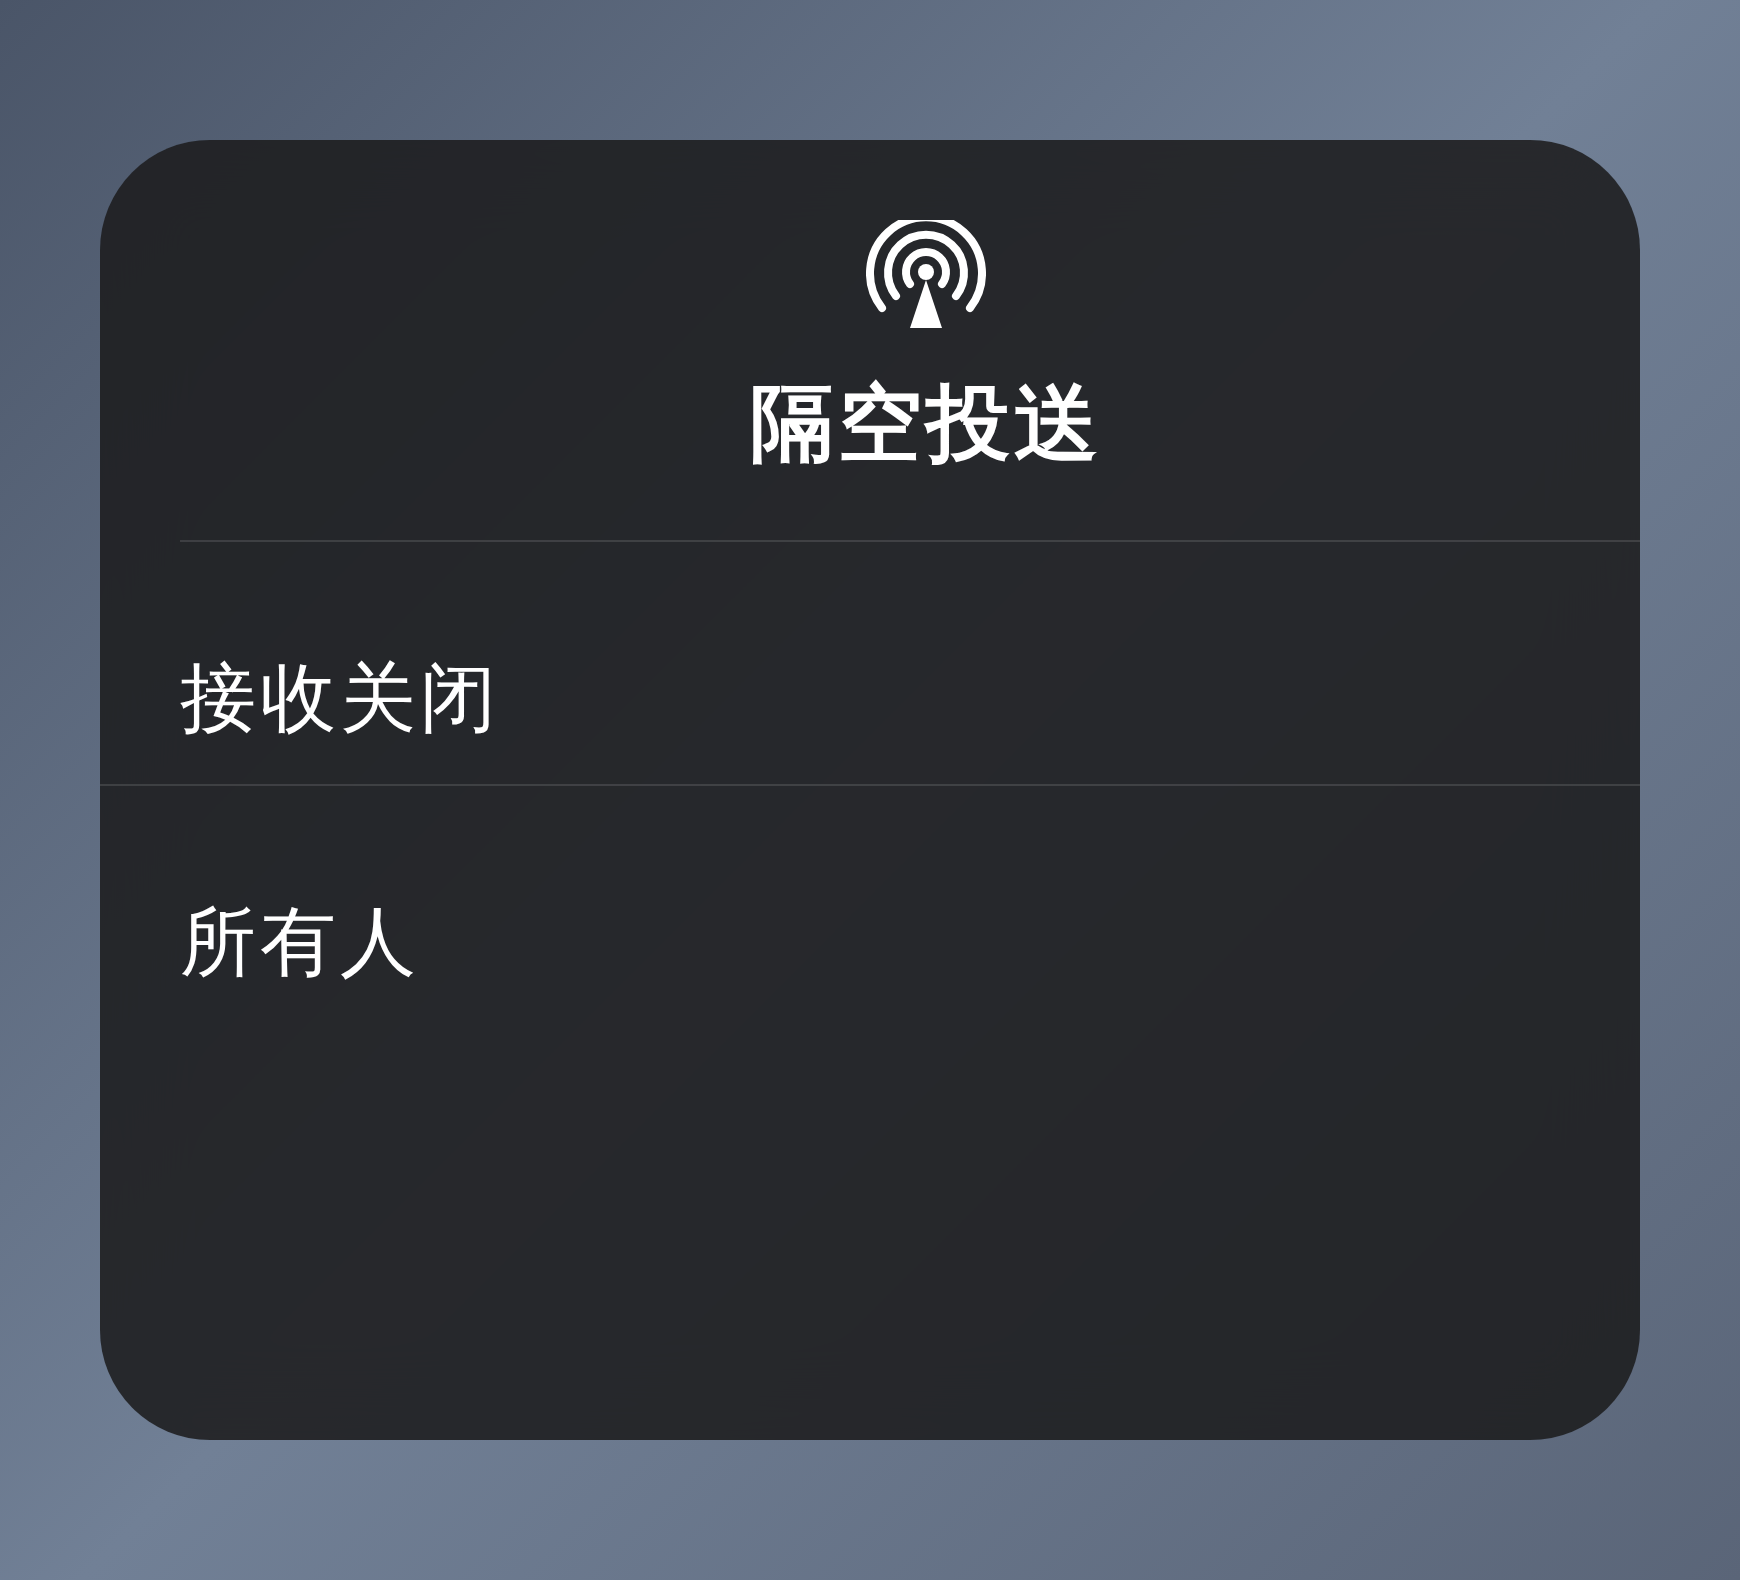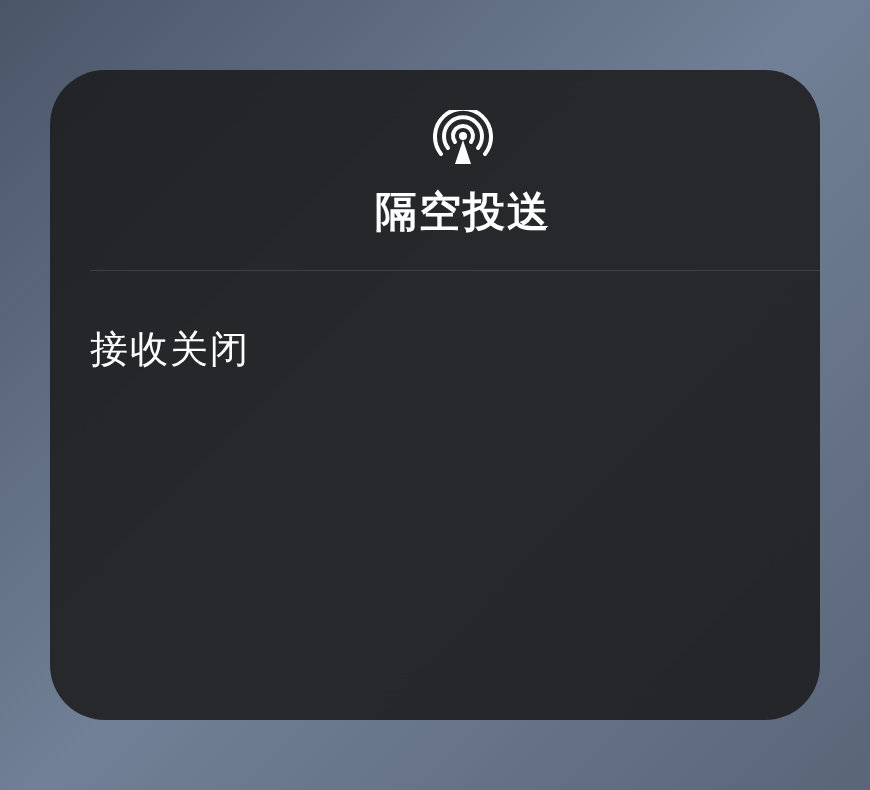--- a/index.html
+++ b/index.html
@@ -103,14 +103,18 @@
       </svg>
     </span>
     <div class="title">隔空投送</div>
   </div>
 
   <div class="options">
     <div class="option-item">
       <span class="option-label">接收关闭</span>
 
     </div>
+    <div class="option-item">
+      <span class="option-label">所有人</span>
+
+    </div>
   </div>
 </div>
 
 </body></html>

